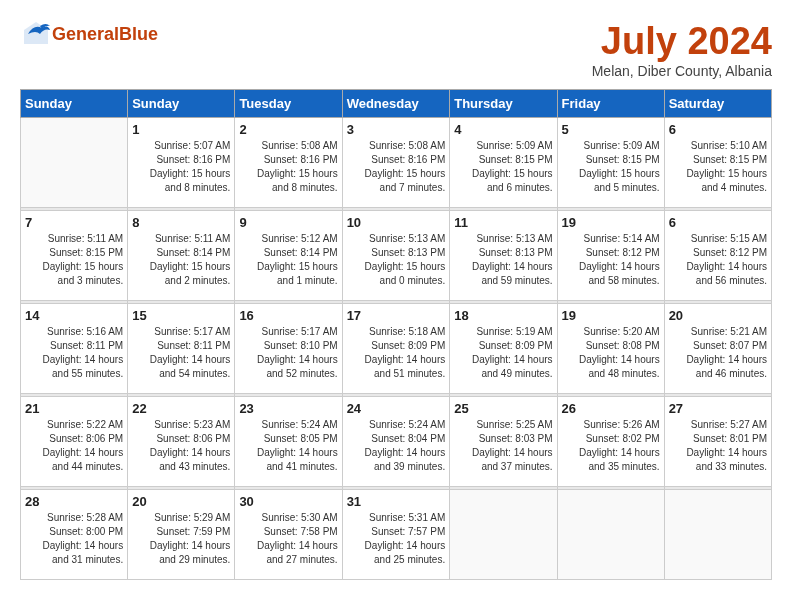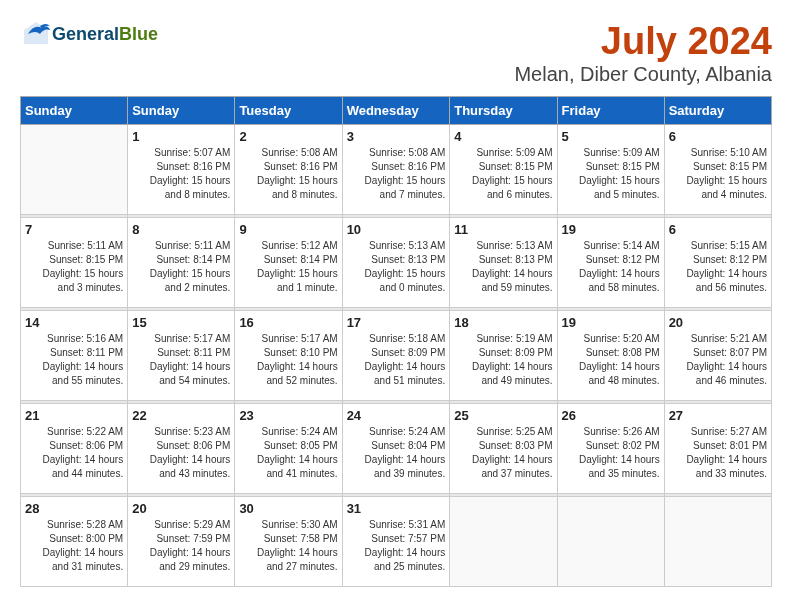--- a/index.html
+++ b/index.html
@@ -27,21 +27,21 @@
     }
     .title-block {
       text-align: right;
     }
     .month-year {
       font-size: 38px;
       font-weight: bold;
       color: #c2410c;
     }
     .location {
-      font-size: 20px;
+      font-size: 14px;
       color: #444;
     }
     .calendar {
       width: 100%;
       border-collapse: collapse;
       font-size: 11px;
     }
     .calendar th {
       background-color: #1565c0;
       color: #fff;
@@ -81,21 +81,21 @@
 
 <div class="header">
   <div class="logo">
     <div class="logo-row">
       <svg width="32" height="28" viewBox="0 0 32 28">
         <polygon points="16,2 28,10 28,24 4,24 4,10" fill="#1565c0" opacity="0.15"></polygon>
         <path d="M8,14 Q14,4 22,8 Q28,4 30,10 Q24,8 20,14 Q16,10 8,14Z" fill="#1565c0"></path>
         <path d="M20,6 Q26,2 30,6 Q26,5 22,9Z" fill="#1565c0"></path>
       </svg>
       <div>
-        <span style="font-size:18px;font-weight:bold;color:#0c4a6e;">General</span><span style="font-size:18px;font-weight:bold;color:#4d7c0f;">Blue</span>
+        <span style="font-size:18px;font-weight:bold;color:#c2410c;">General</span><span style="font-size:18px;font-weight:bold;color:#c2410c;">Blue</span>
       </div>
     </div>
   </div>
   <div class="title-block">
     <div class="month-year">July 2024</div>
     <div class="location">Melan, Diber County, Albania</div>
   </div>
 </div>
 
 <table class="calendar">

